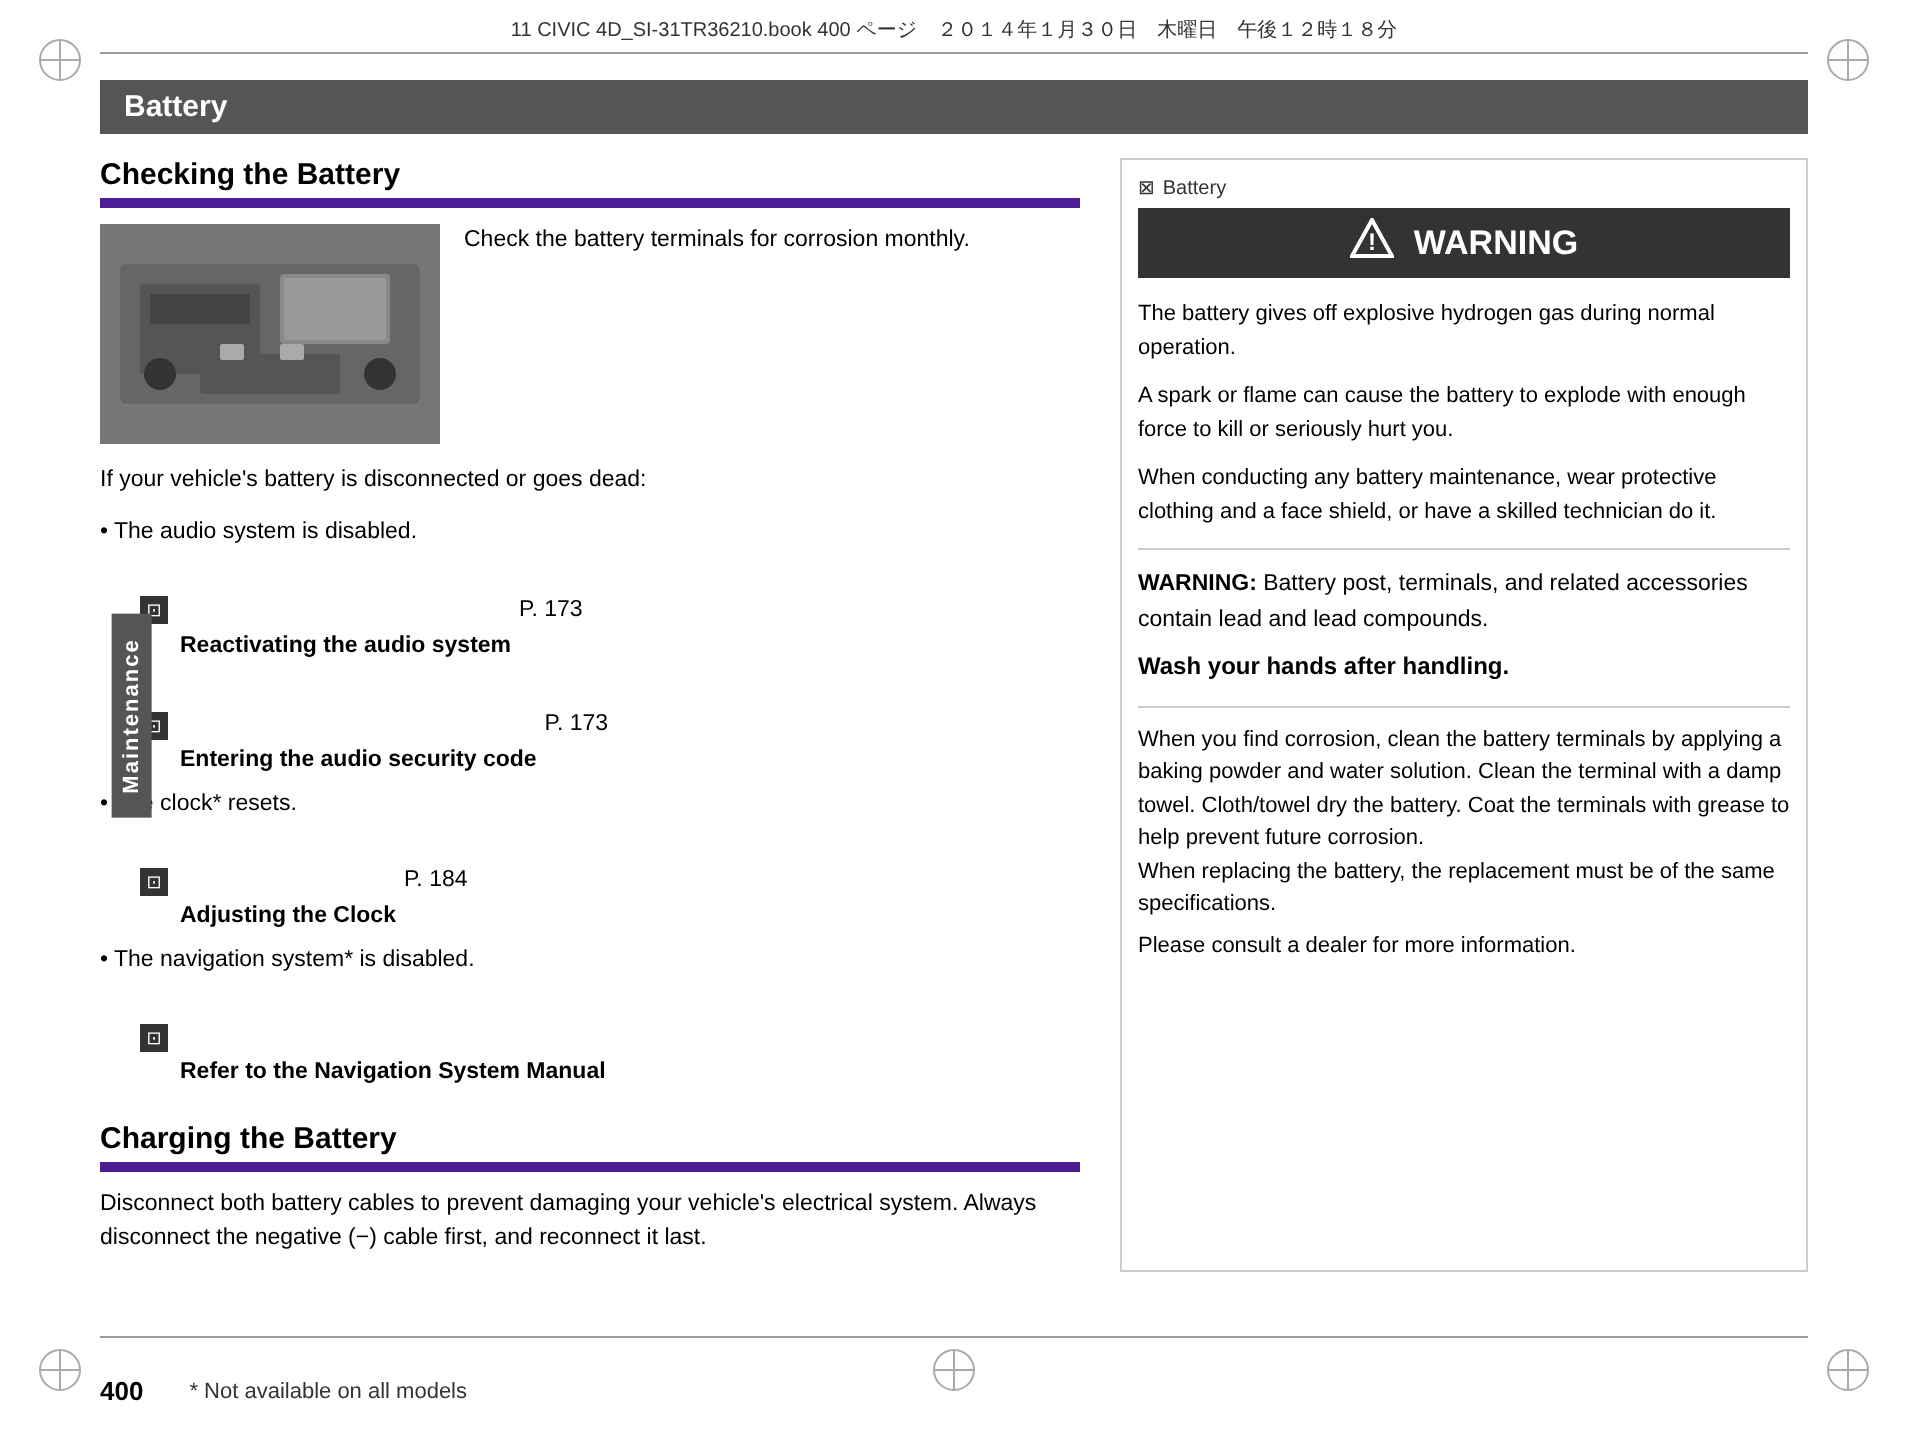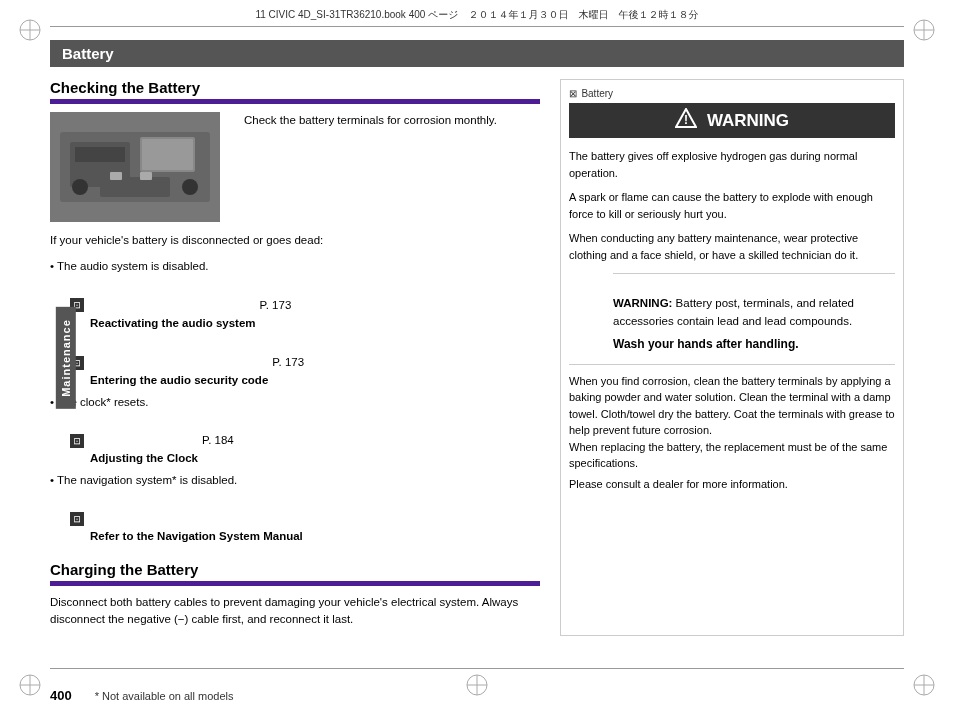--- a/index.html
+++ b/index.html
@@ -66,21 +66,21 @@
     .subsection-title {
       font-size: 15px;
       font-weight: bold;
       border-bottom: 5px solid #4c1d95;
       padding-bottom: 3px;
       margin-bottom: 8px;
     }
 
     .image-text-row {
       display: flex;
-      gap: 24px;
+      gap: 12px;
       margin-bottom: 10px;
     }
 
     .battery-image {
       width: 170px;
       height: 110px;
       background: #888;
       flex-shrink: 0;
       display: flex;
       align-items: center;
@@ -206,22 +206,21 @@
       font-size: 11px;
       line-height: 1.5;
       margin-bottom: 8px;
     }
 
     .warning-bold-block {
       margin-top: 10px;
       font-size: 11.5px;
       line-height: 1.6;
       border-top: 1px solid #ccc;
-      padding-top: 20px;
-      margin-left: 44px;
+      padding-top: 8px;
     }
 
     .warning-bold-block .warn-label {
       font-weight: bold;
     }
 
     .warning-bold-block .wash-hands {
       font-weight: bold;
       font-size: 12px;
     }

